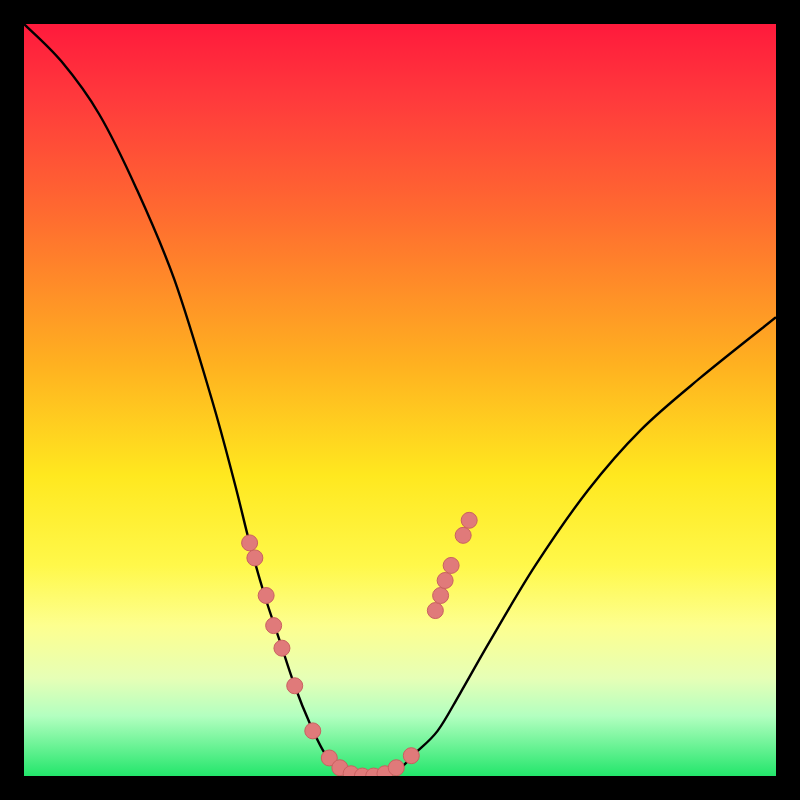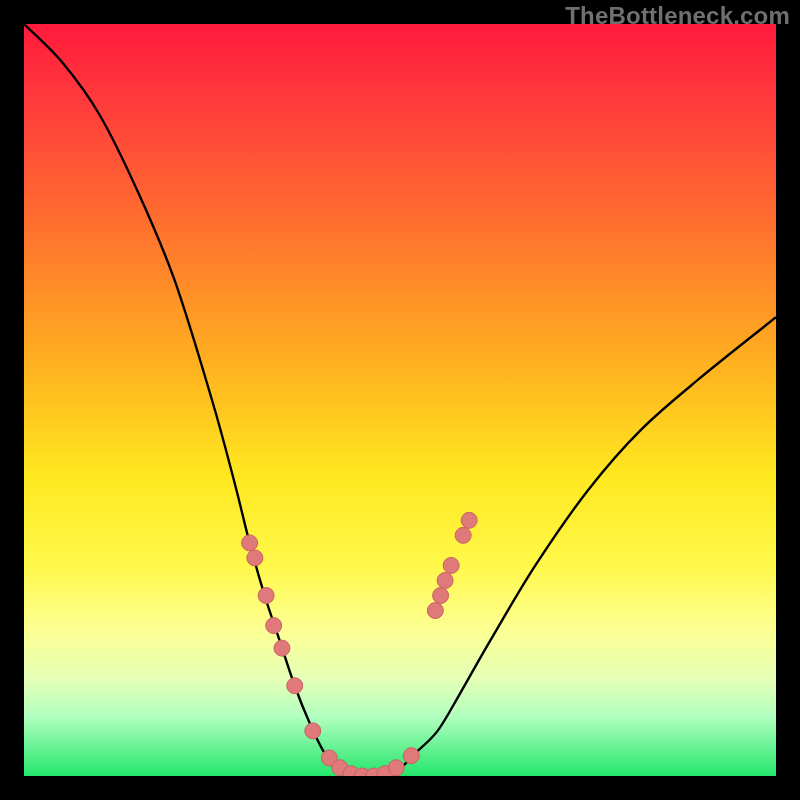--- a/index.html
+++ b/index.html
@@ -52,21 +52,20 @@
     font-size: 24px;
     font-weight: 600;
     letter-spacing: 0.2px;
     user-select: none;
   }
 </style>
 </head>
 <body>
 
 <div class="frame">
-  <div class="watermark">TheBottleneck.com</div>
   <div class="plot">
     <svg viewBox="0 0 752 752">
       <g id="curve-group">
           <path d="M 0 0 C 6.27 6.27, 25.07 22.56, 37.60 37.60 C 50.13 52.64, 62.67 68.93, 75.20 90.24 C 87.73 111.55, 100.27 137.87, 112.80 165.44 C 125.33 193.01, 137.87 220.59, 150.40 255.68 C 162.93 290.77, 177.97 342.16, 188.00 376.00 C 198.03 409.84, 204.29 434.91, 210.56 458.72 C 216.83 482.53, 220.59 500.08, 225.60 518.88 C 230.61 537.68, 235.63 555.23, 240.64 571.52 C 245.65 587.81, 250.67 601.60, 255.68 616.64 C 260.69 631.68, 265.71 647.97, 270.72 661.76 C 275.73 675.55, 280.75 688.08, 285.76 699.36 C 290.77 710.64, 295.79 721.92, 300.80 729.44 C 305.81 736.96, 310.83 740.72, 315.84 744.48 C 320.85 748.24, 325.87 750.75, 330.88 752.00 C 335.89 753.25, 340.91 752.00, 345.92 752.00 C 350.93 752.00, 355.95 753.25, 360.96 752.00 C 365.97 750.75, 370.99 748.24, 376.00 744.48 C 381.01 740.72, 384.77 735.71, 391.04 729.44 C 397.31 723.17, 406.08 716.91, 413.60 706.88 C 421.12 696.85, 427.39 684.32, 436.16 669.28 C 444.93 654.24, 453.71 637.95, 466.24 616.64 C 478.77 595.33, 495.07 566.51, 511.36 541.44 C 527.65 516.37, 546.45 488.80, 564.00 466.24 C 581.55 443.68, 597.84 424.88, 616.64 406.08 C 635.44 387.28, 654.24 372.24, 676.80 353.44 C 699.36 334.64, 739.47 303.31, 752.00 293.28" fill="none" stroke="#000000" stroke-width="2.4"></path>
         </g>
       <g id="marker-group">
           <circle cx="225.60" cy="518.88" r="8" fill="#e07a7a" stroke="#c96060" stroke-width="1"></circle>
           <circle cx="230.86" cy="533.92" r="8" fill="#e07a7a" stroke="#c96060" stroke-width="1"></circle>
           <circle cx="242.14" cy="571.52" r="8" fill="#e07a7a" stroke="#c96060" stroke-width="1"></circle>
           <circle cx="249.66" cy="601.60" r="8" fill="#e07a7a" stroke="#c96060" stroke-width="1"></circle>

